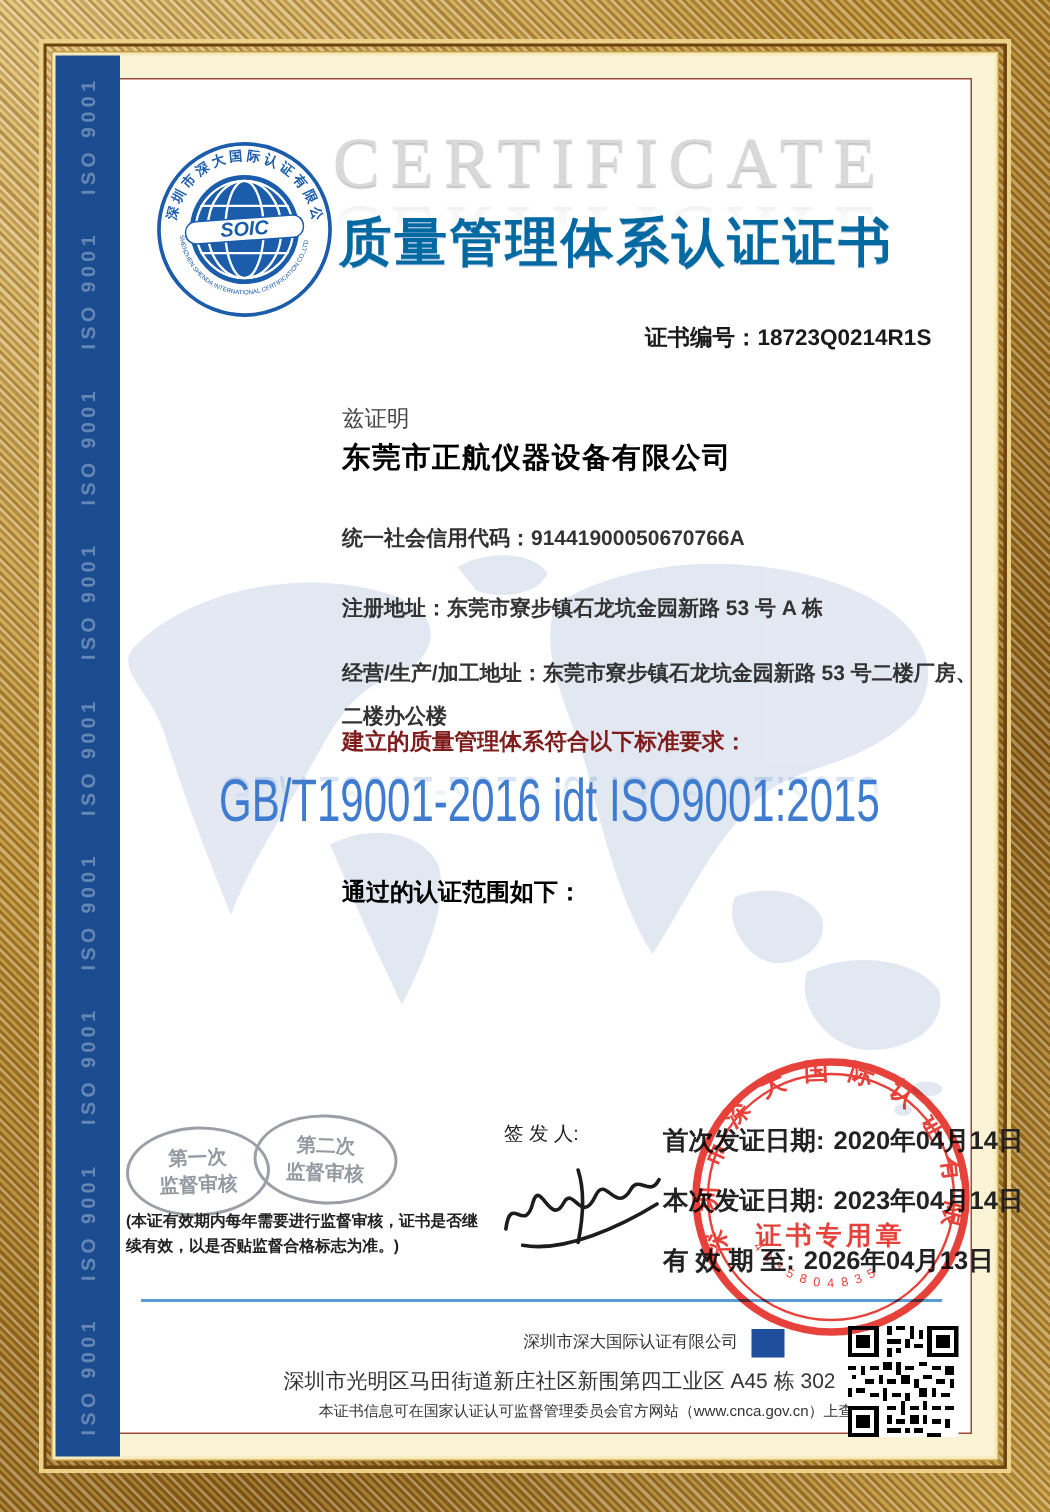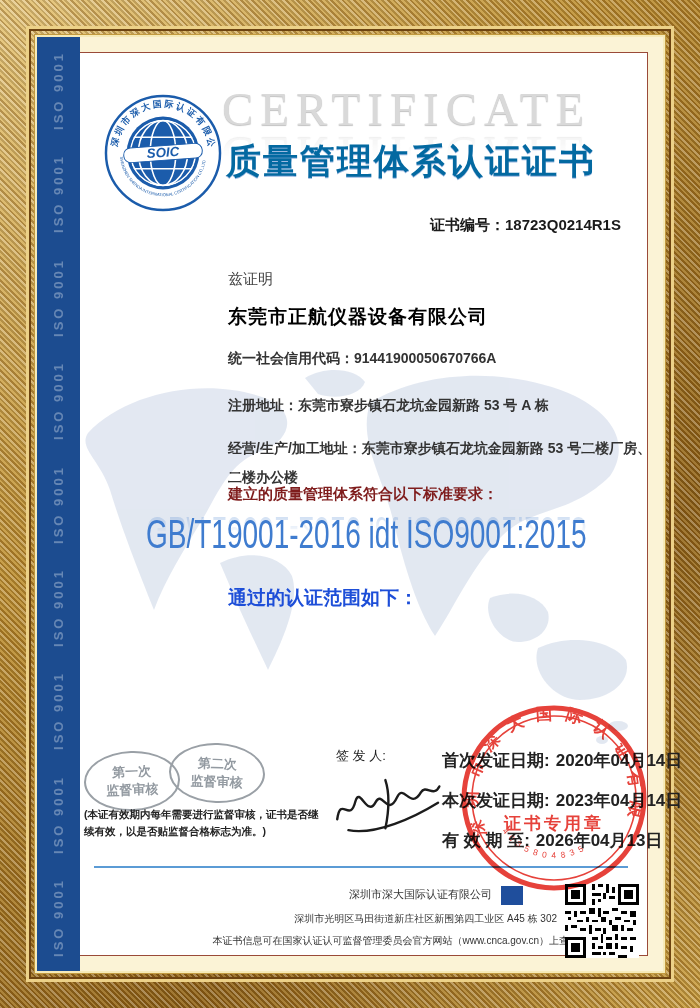--- a/index.html
+++ b/index.html
@@ -30,49 +30,49 @@
   .cert-wm.reflect{top:127px;transform:scaleY(-1);opacity:.38;
            -webkit-mask-image:linear-gradient(to top,#000 5%,transparent 55%);
            mask-image:linear-gradient(to top,#000 5%,transparent 55%);}
   
   .title-cn{position:absolute;left:226px;top:138px;z-index:3;font-size:35px;font-weight:bold;
             color:#0369a1;letter-spacing:2px;text-shadow:0 1px 0 #9db9e0;white-space:nowrap;}
   .cert-no{position:absolute;left:430px;top:216px;z-index:3;font-size:15px;font-weight:bold;color:#1a1a1a;white-space:nowrap;}
   
   .t{position:absolute;z-index:3;color:#333;}
   .declare{left:228px;top:270px;font-size:15px;color:#444;}
-  .company{left:228px;top:304px;font-size:19px;font-weight:bold;color:#000;letter-spacing:1px;}
+  .company{left:228px;top:292px;font-size:19px;font-weight:bold;color:#000;letter-spacing:1px;}
   .credit{left:228px;top:350px;font-size:14px;font-weight:bold;}
   .regaddr{left:228px;top:397px;font-size:14px;font-weight:bold;}
   .opaddr{left:228px;top:434px;width:424px;font-size:14px;font-weight:bold;line-height:29px;}
   .stdintro{left:228px;top:485px;font-size:15px;font-weight:bold;color:#7f1d1d;}
   .standard{left:146px;top:512px;font-size:40px;color:#3f7ccf;white-space:nowrap;
             transform:scaleX(.70);transform-origin:0 0;}
   .standard.reflect{top:553px;transform:scaleX(.70) scaleY(-1);opacity:.32;
             -webkit-mask-image:linear-gradient(to top,#000 5%,transparent 60%);
             mask-image:linear-gradient(to top,#000 5%,transparent 60%);}
-  .scopeintro{left:228px;top:585px;font-size:19px;font-weight:bold;color:#1d4ed8;}
+  .scopeintro{left:228px;top:585px;font-size:16px;font-weight:bold;color:#000000;}
   .scope{left:228px;top:625px;font-size:15px;font-weight:bold;color:#222;}
   
   .audit-oval{position:absolute;z-index:3;width:92px;height:56px;border:2px solid #9aa0a6;border-radius:50%;
       display:flex;flex-direction:column;align-items:center;justify-content:center;
       color:#939aa1;font-size:13px;font-weight:bold;line-height:1.35;background:transparent;}
   .audit1{left:84px;top:751px;transform:rotate(-2deg);}
   .audit2{left:169px;top:743px;transform:rotate(2deg);}
   .note{left:84px;top:806px;width:244px;font-size:10.5px;font-weight:bold;color:#222;line-height:1.6;}
   .signer{left:336px;top:747px;font-size:13px;font-weight:normal;color:#222;}
   .signature{position:absolute;left:328px;top:768px;z-index:3;}
   .date-row{position:absolute;left:442px;z-index:3;font-size:17px;font-weight:bold;color:#222;white-space:nowrap;}
   .date-row .v{margin-left:6px;}
   .seal{position:absolute;left:458px;top:702px;z-index:6;opacity:.86;mix-blend-mode:multiply;}
   .sep{position:absolute;left:94px;top:866px;width:534px;height:2px;background:#5b9bd5;z-index:3;}
   
   .f1{left:0;top:887px;width:492px;text-align:right;font-size:11px;color:#333;}
   .fsq{position:absolute;left:501px;top:886px;width:22px;height:19px;background:#1f4e9c;z-index:3;}
-  .f2{left:0;top:912px;width:557px;text-align:right;font-size:10px;color:#333;}
+  .f2{left:0;top:912px;width:557px;text-align:right;font-size:14px;color:#333;}
   .f3{left:0;top:934px;width:579px;text-align:right;font-size:10px;color:#333;}
   .qr{position:absolute;left:565px;top:884px;z-index:3;}
   .logo{position:absolute;left:104px;top:94px;z-index:3;}
 </style>
 </head>
 <body>
 
 <div class="canvas">
 
   <div class="frame"></div>

